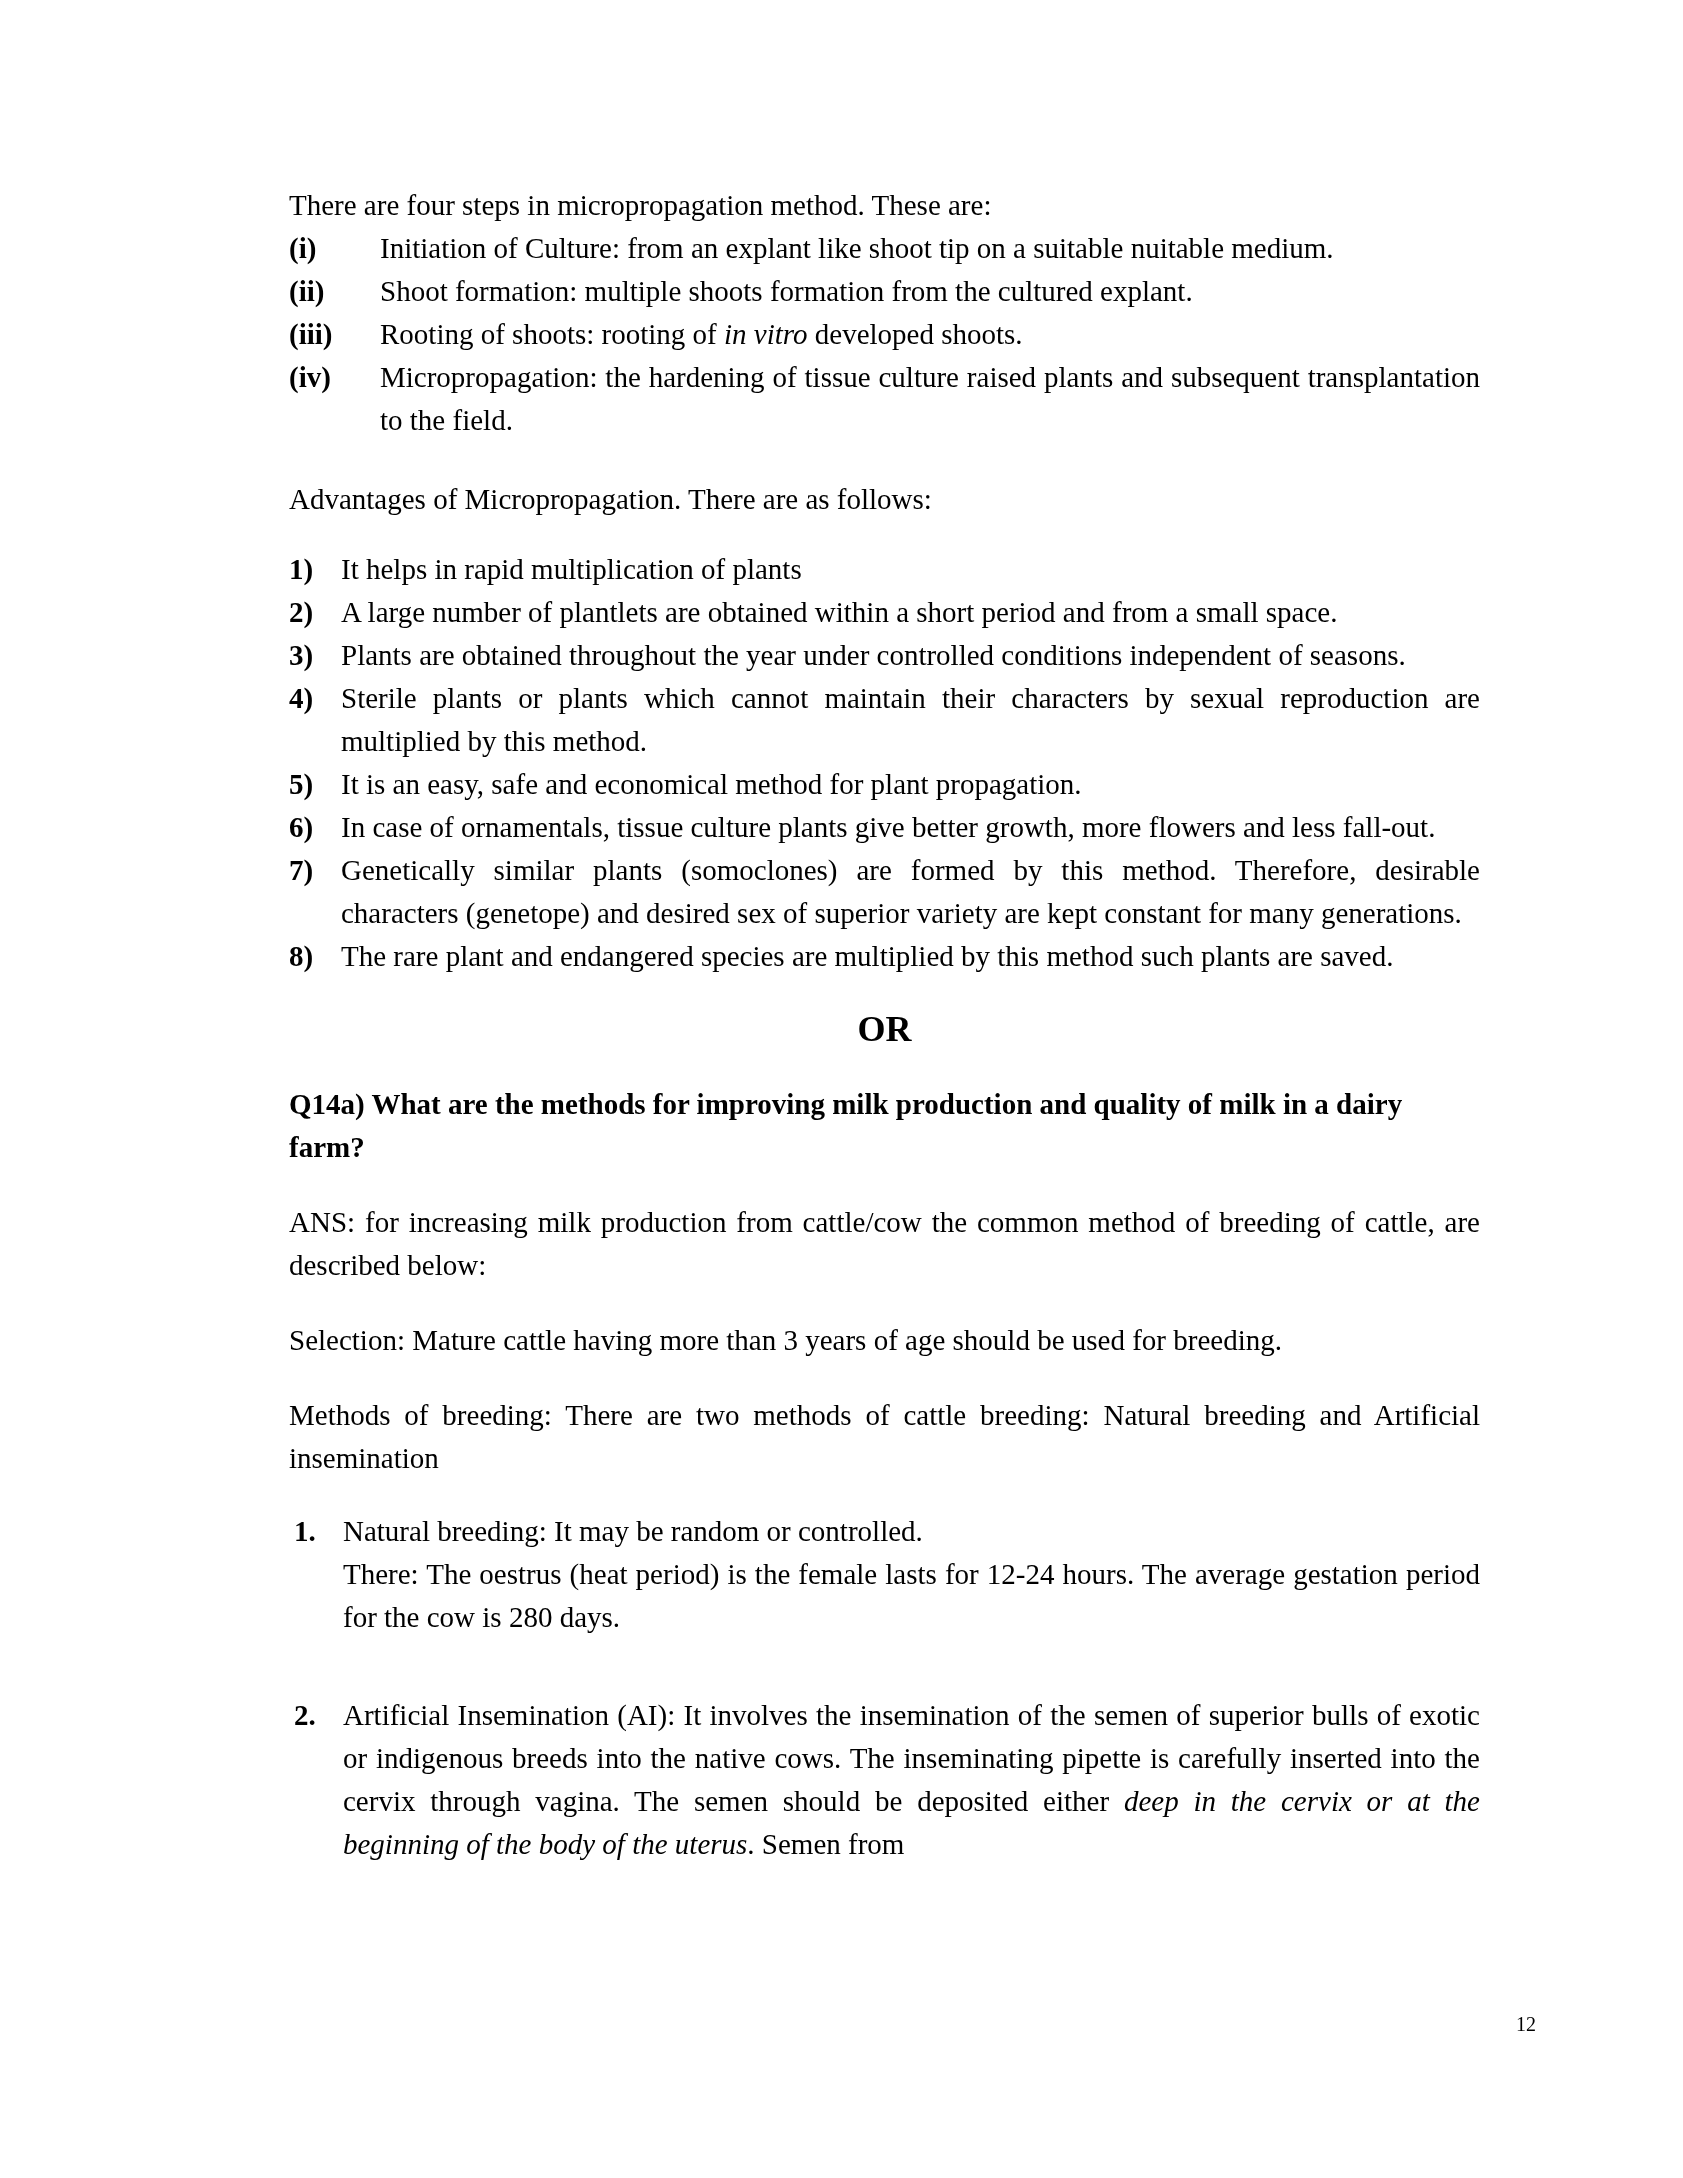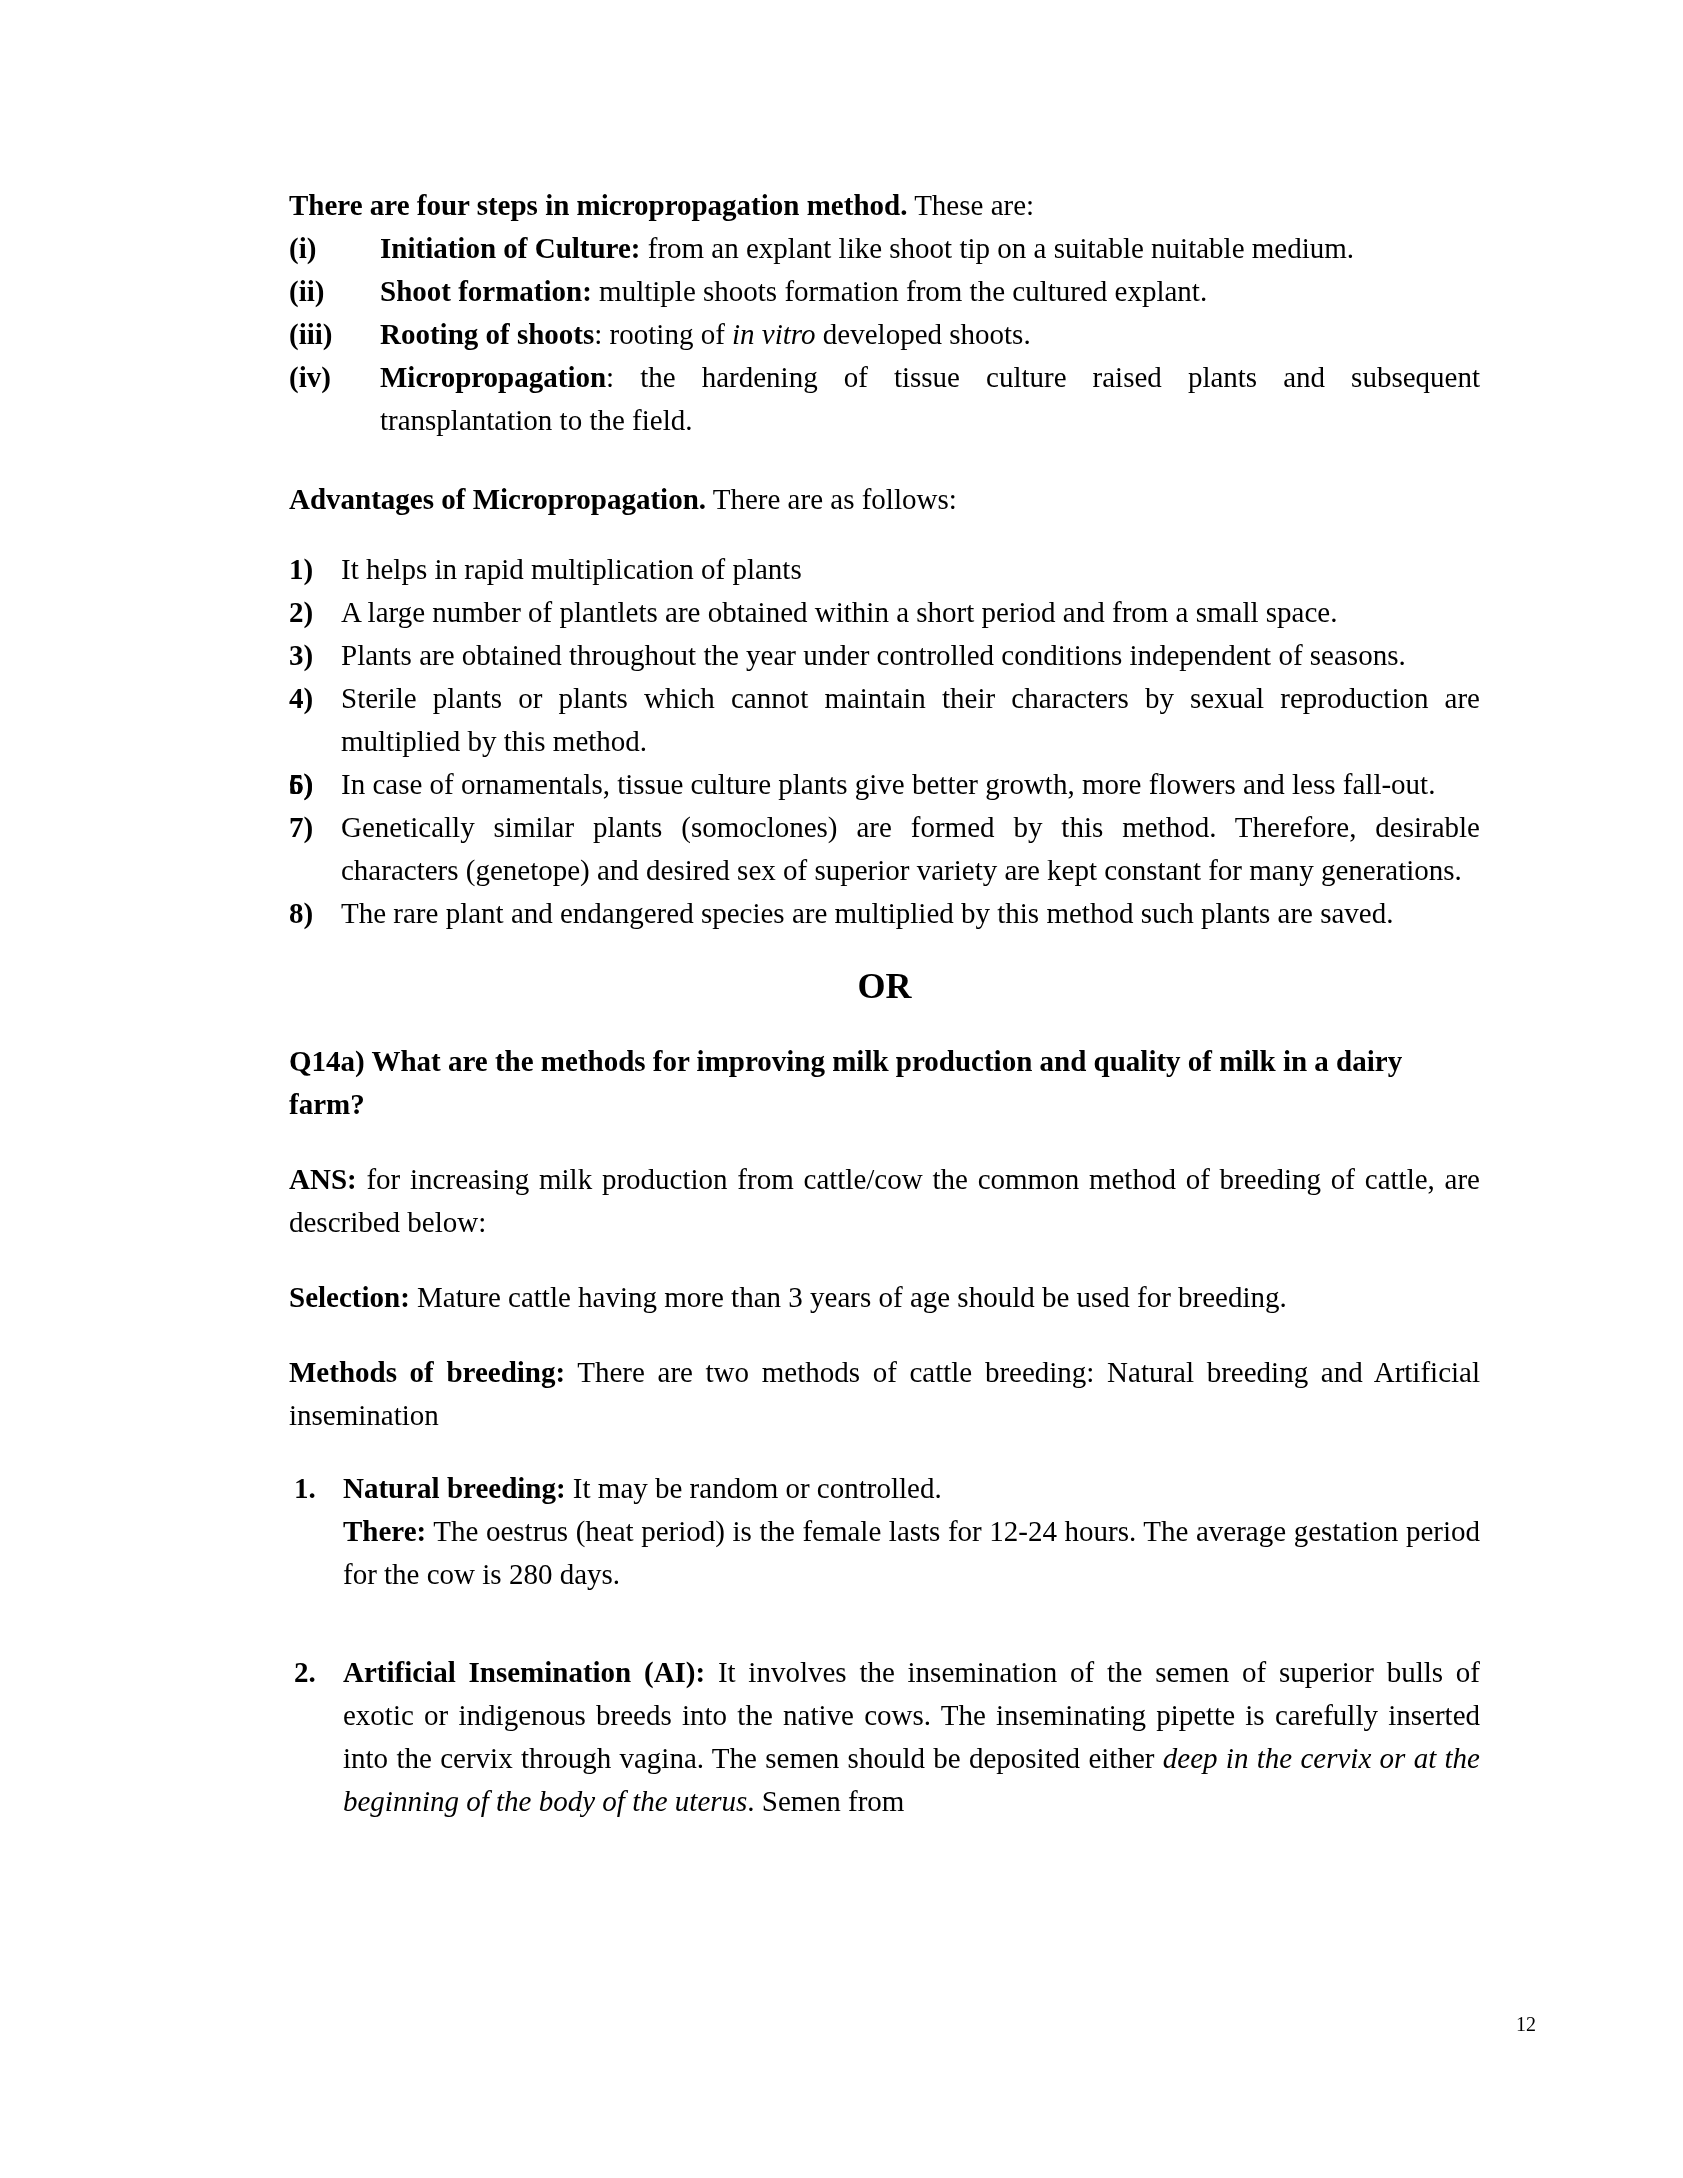--- a/index.html
+++ b/index.html
@@ -28,21 +28,21 @@
     top: 184px;
     width: 1191px;
   }
   p, .line {
     margin: 0;
     font-size: 29px;
     line-height: 43px;
     text-align: justify;
     text-justify: inter-word;
   }
-  b, .b { font-weight: bold; margin-top: 31px; }
+  b, .b { font-weight: normal; margin-top: 31px; }
   i, .it { }
 
   
   .intro {
     margin-bottom: 0px;
   }
 
   
   .roman-list {
     list-style: none;
@@ -188,21 +188,21 @@
 
       <div class="num-item">
         <span class="marker">3)</span><span>Plants are obtained throughout the year under controlled conditions independent of seasons.</span>
       </div>
 
       <div class="num-item">
         <span class="marker">4)</span><span>Sterile plants or plants which cannot maintain their characters by sexual reproduction are multiplied by this method.</span>
       </div>
 
       <div class="num-item">
-        <span class="marker">5)</span>
+        <span class="marker">5)</span><span>It is an easy, safe and economical method for plant propagation.</span>
       </div>
 
       <div class="num-item">
         <span class="marker">6)</span><span>In case of ornamentals, tissue culture plants give better growth, more flowers and less fall-out.</span>
       </div>
 
       <div class="num-item">
         <span class="marker">7)</span><span>Genetically similar plants (somoclones) are formed by this method. Therefore, desirable characters (genetope) and desired sex of superior variety are kept constant for many generations.</span>
       </div>
 

